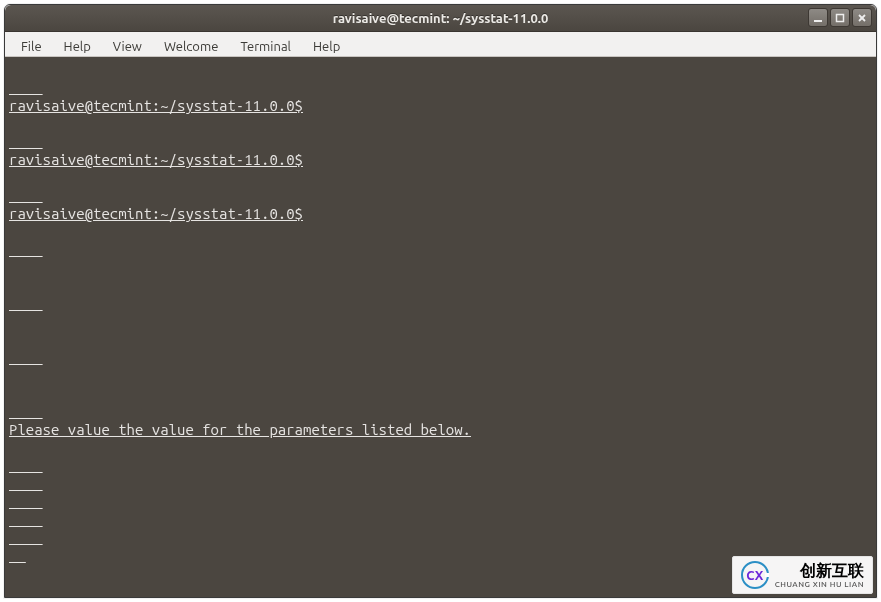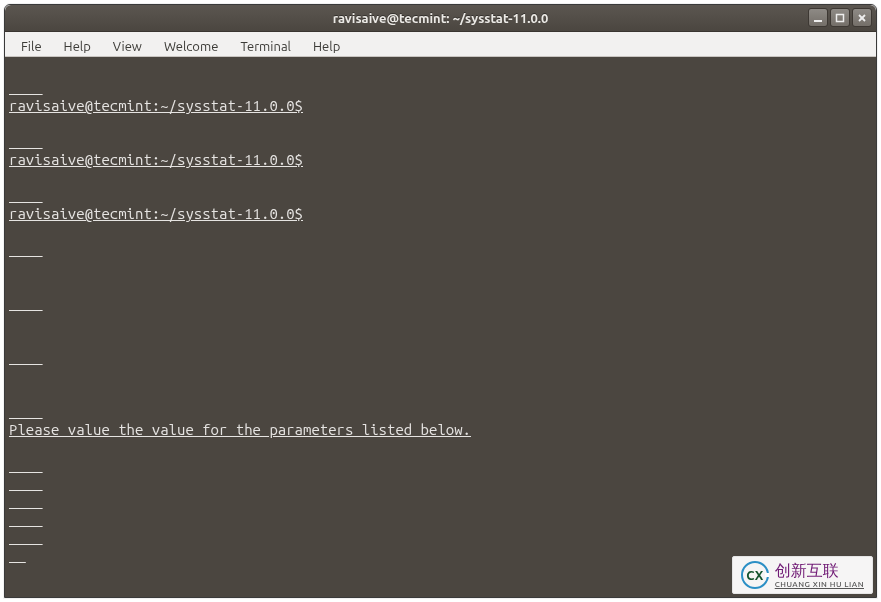--- a/index.html
+++ b/index.html
@@ -113,33 +113,33 @@
     border: 1px solid #e5e5e5;
   }
   .watermark .logo {
     width: 28px;
     height: 28px;
     border: 2px solid #2b8fc5;
     border-radius: 50%;
     display: flex;
     align-items: center;
     justify-content: center;
-    color: #14532d;
+    color: #6d28d9;
     font-weight: bold;
     font-size: 13px;
     position: relative;
   }
   .watermark .logo::after{
     content:"";
     position:absolute;
     right:-2px; top:10px;
     width:4px;height:4px;background:#fff;
   }
-  .watermark .cn { font-size: 16px; font-weight: normal; color: #701a75; margin-bottom:-2px;}
-  .watermark .py { font-size: 8px; color: #555; letter-spacing: 0.5px; text-decoration: underline; }
+  .watermark .cn { font-size: 16px; font-weight: bold; color: #000000; margin-bottom:-2px;text-align:right;}
+  .watermark .py { font-size: 8px; color: #555; letter-spacing: 0.5px; }
 </style>
 </head>
 <body>
 
 <div class="window">
 
   <div class="titlebar">
     <span class="titlebar-title">ravisaive@tecmint: ~/sysstat-11.0.0</span>
     <div class="window-controls">
       <div class="win-btn">

